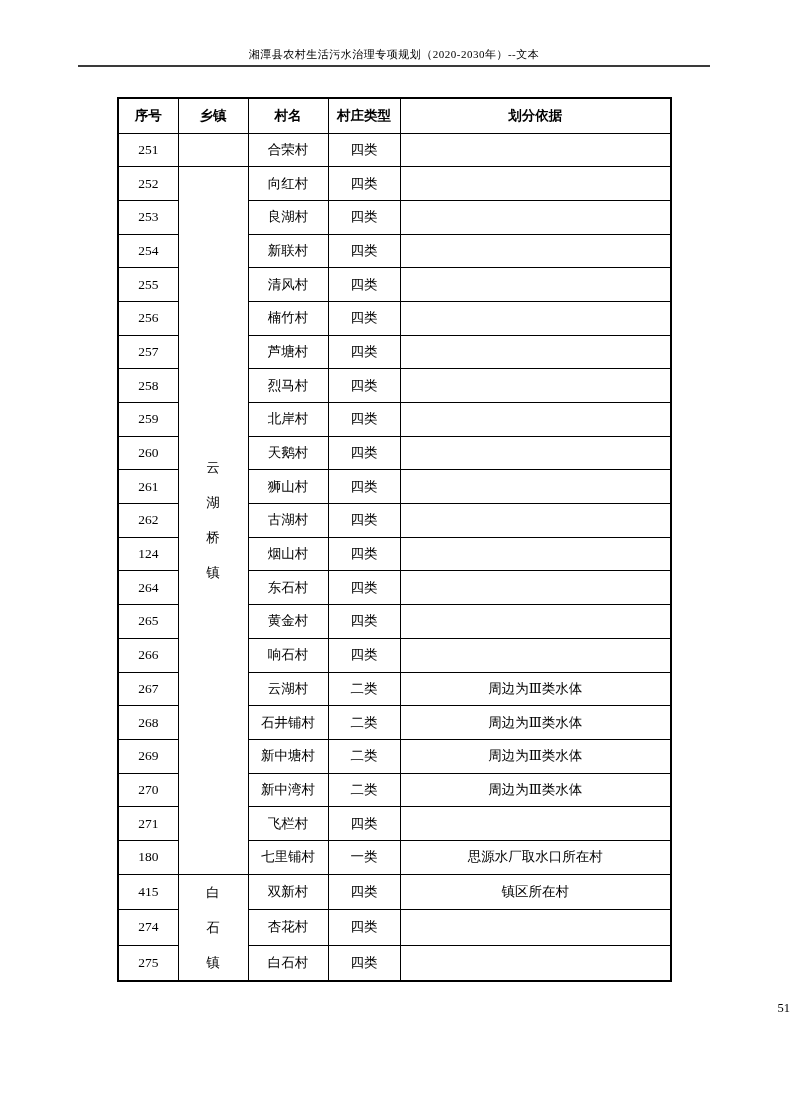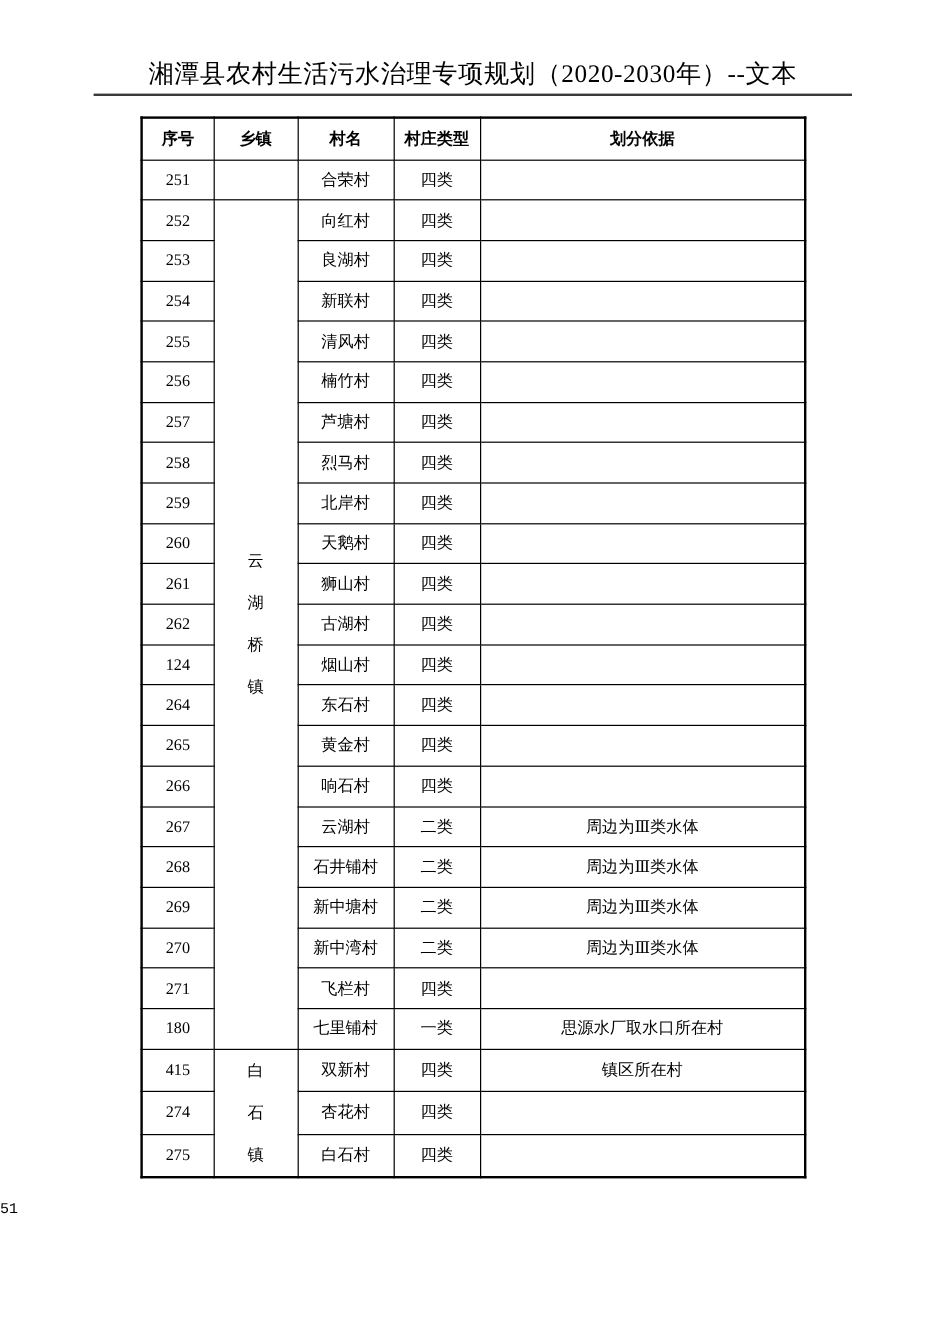--- a/index.html
+++ b/index.html
@@ -21,21 +21,21 @@
     position: absolute;
     top: 0;
     left: 78px;
     width: 632px;
     text-align: center;
     border-bottom: 2.5px solid #3a3a3a;
     padding-bottom: 3px;
   }
   .doc-title {
     padding-top: 47px;
-    font-size: 21px;
+    font-size: 11px;
     letter-spacing: 0.5px;
     white-space: nowrap;
   }
   
   table.village-table {
     position: absolute;
     left: 117px;
     top: 97px;
     width: 555px;
     height: 877px;
@@ -68,23 +68,22 @@
     margin: 0 auto;
     line-height: 35px;
     word-break: break-all;
   }
   
   .page-number {
     position: absolute;
     top: 1001px;
     left: 0;
     width: 100%;
-    text-align: left;
+    text-align: right;
     font-size: 12.5px;
-    font-family: Liberation Mono, monospace;
   }
 </style>
 </head>
 <body>
 
 <div class="page">
 
   <div class="doc-header">
     <div class="doc-title">湘潭县农村生活污水治理专项规划（2020-2030年）--文本</div>
   </div>

